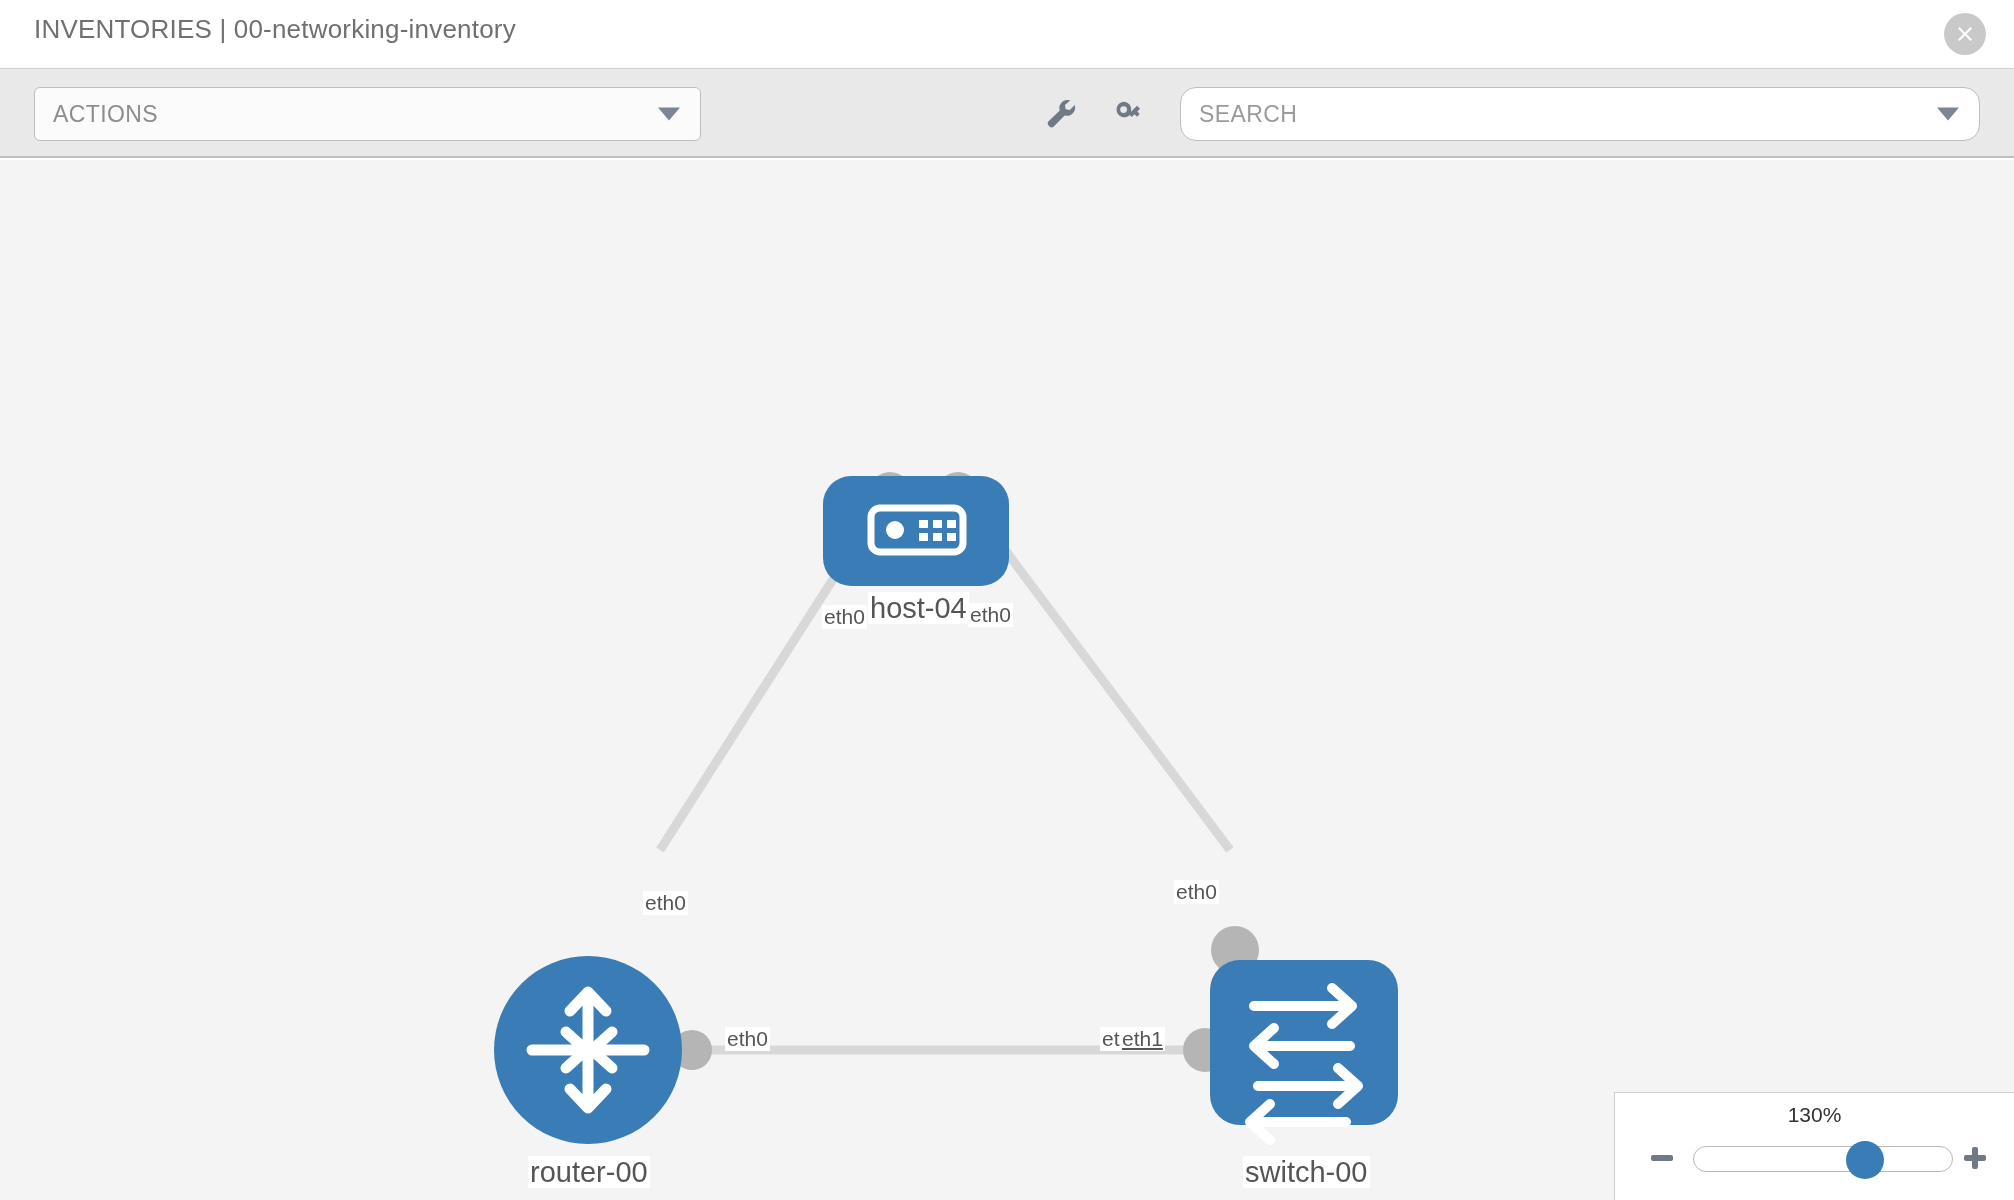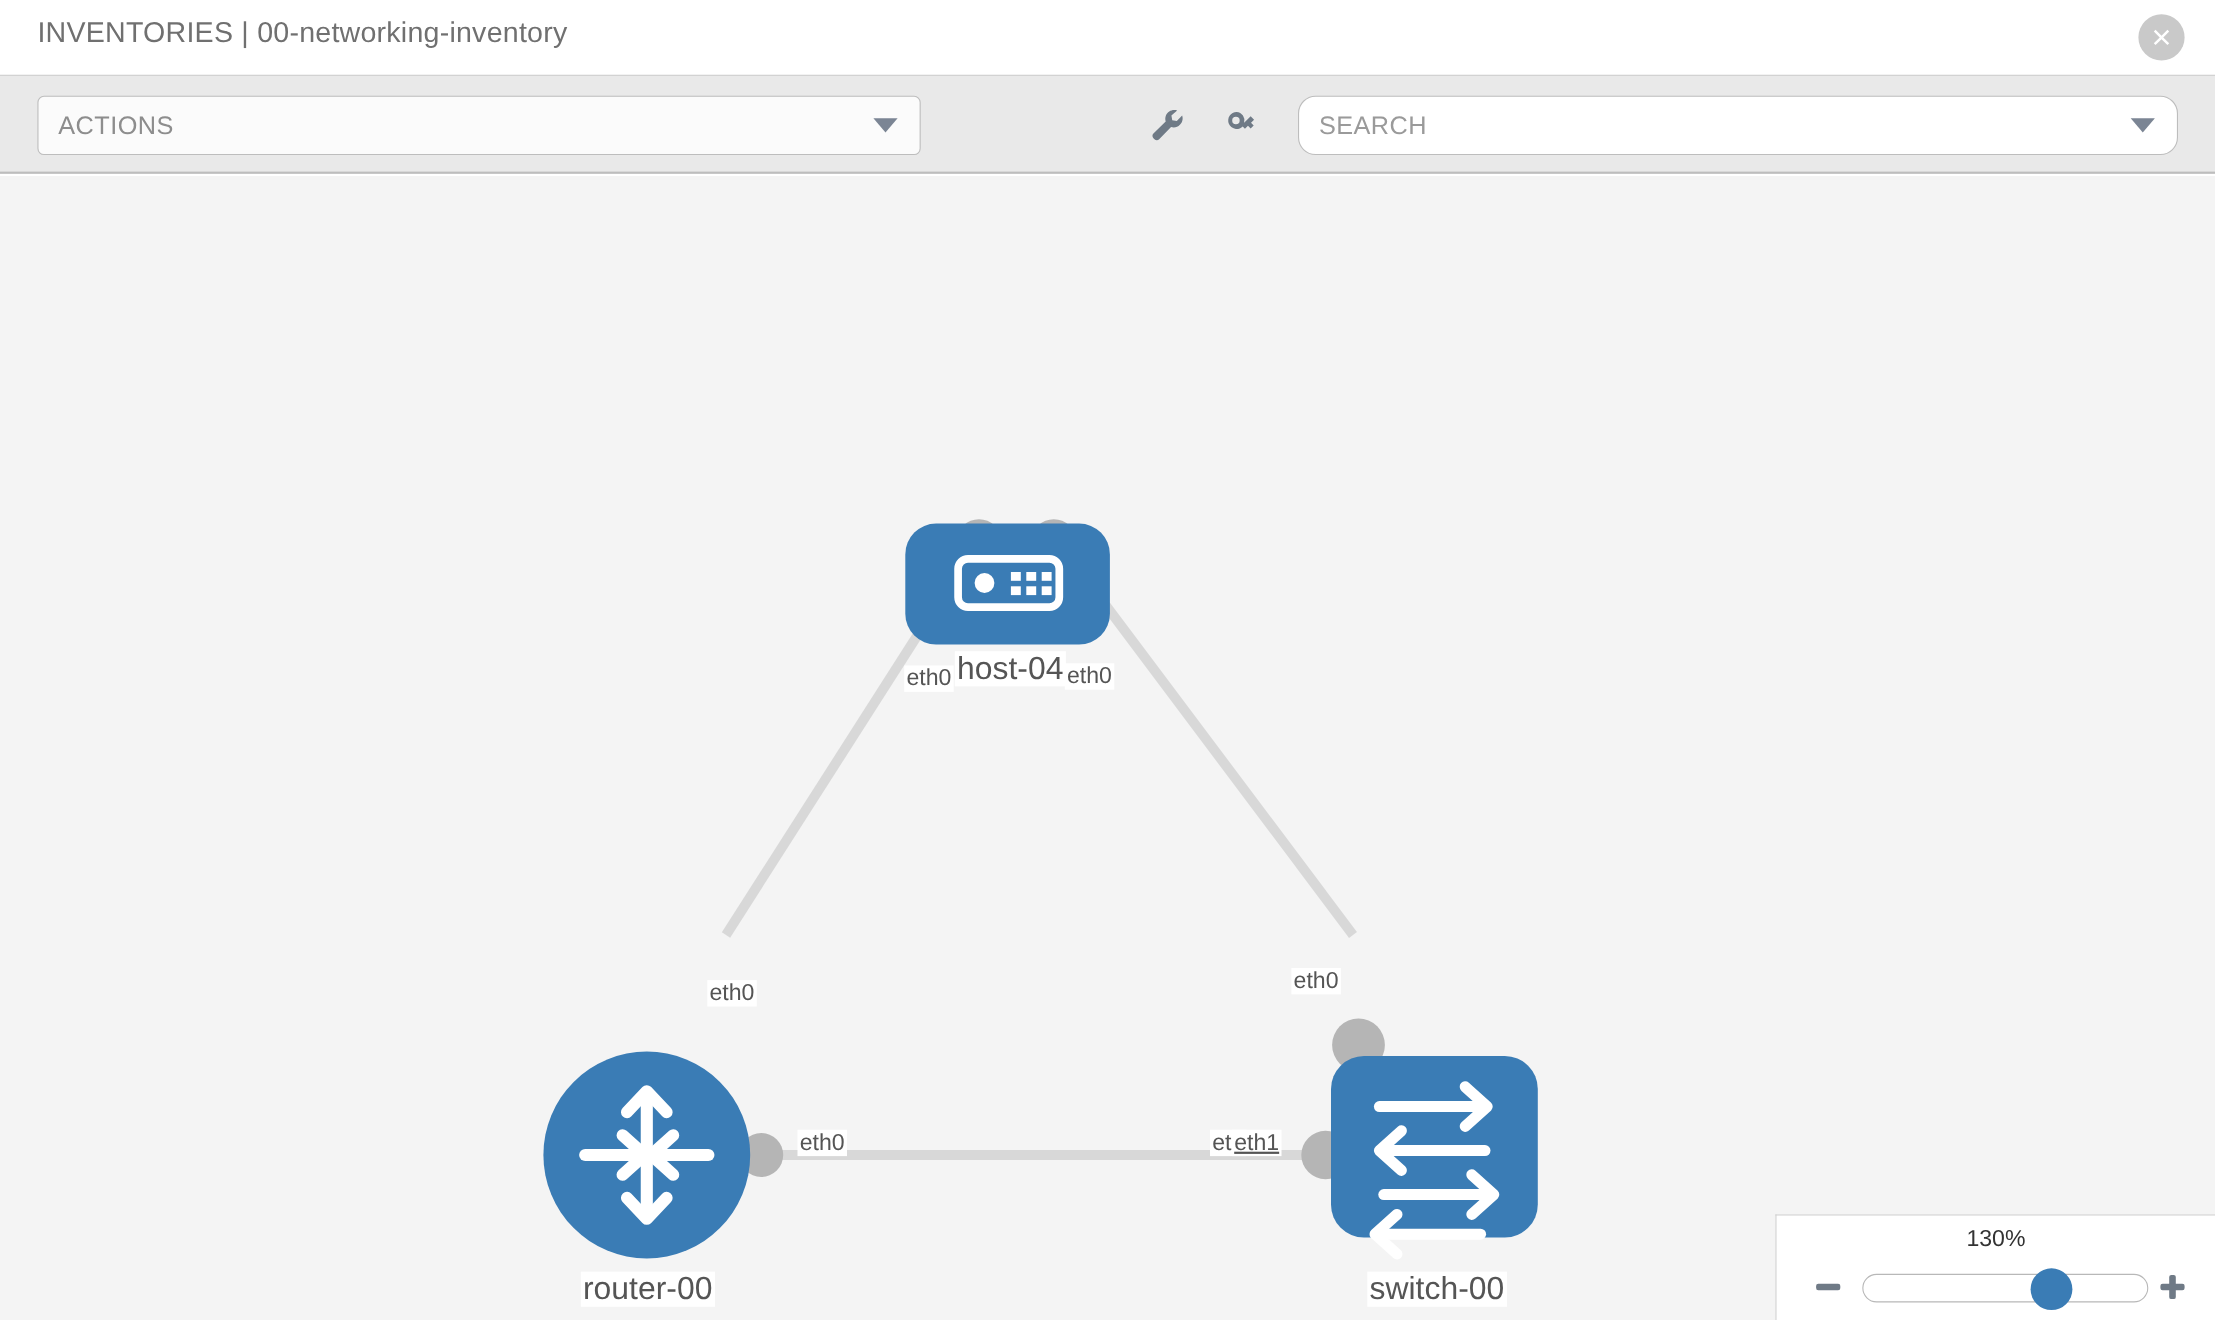--- a/index.html
+++ b/index.html
@@ -31,21 +31,21 @@
 
   
   .toolbar {
     position: absolute; left: 0; top: 68px; width: 2014px; height: 90px;
     background: #e9e9e9;
     border-top: 1px solid #d0d0d0;
     border-bottom: 2px solid #bdbdbd;
   }
   .actions-select {
     position: absolute; left: 34px; top: 18px;
-    width: 803px; height: 54px;
+    width: 667px; height: 54px;
     background: #fbfbfb;
     border: 1px solid #bdbdbd; border-radius: 6px;
     display: flex; align-items: center; cursor: pointer;
   }
   .actions-select .label {
     margin-left: 18px; font-size: 23px; color: #8d8d8d; letter-spacing: 0.4px;
   }
   .caret {
     position: absolute; right: 20px; top: 50%; transform: translateY(-50%);
     width: 0; height: 0;
@@ -86,21 +86,21 @@
     white-space: nowrap;
     line-height: 1.05;
     padding: 1px 2px;
   }
   .glabel.port { font-size: 21px; }
   .glabel.node { font-size: 29px; }
 
   
   .zoom-widget {
     position: absolute; right: 0; bottom: 0;
-    width: 400px; height: 96px;
+    width: 400px; height: 108px;
     background: #ffffff;
     border: 1px solid #cfcfcf;
     border-right: none; border-bottom: none;
   }
   .zoom-pct {
     position: absolute; top: 10px; left: 0; width: 100%;
     text-align: center; font-size: 21px; color: #333333;
   }
   .zoom-minus, .zoom-plus {
     position: absolute; top: 48px; width: 34px; height: 34px;

